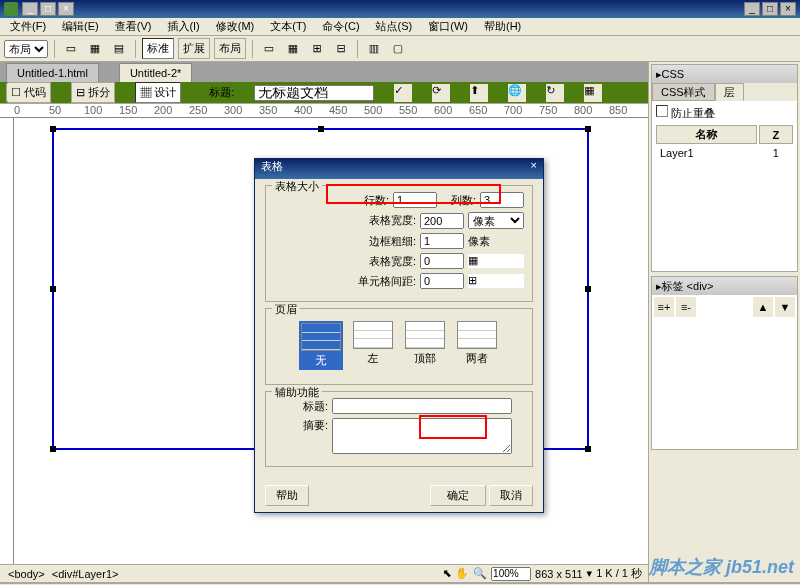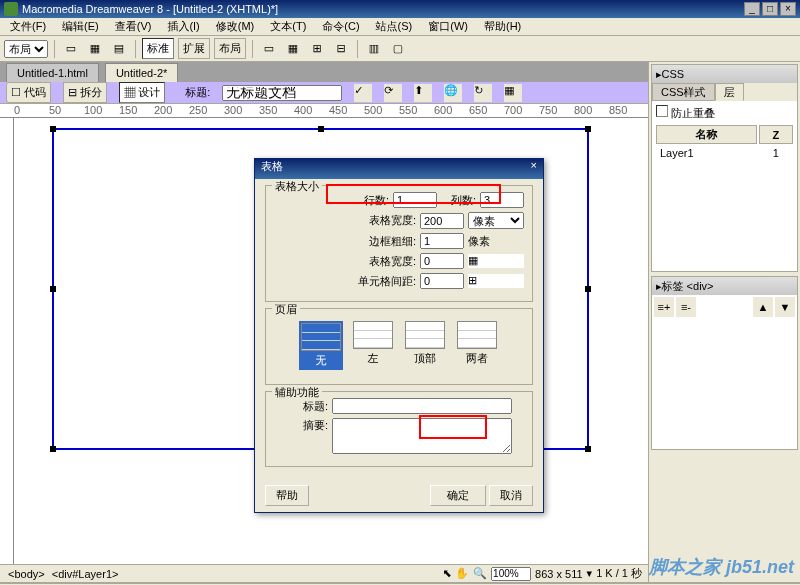--- a/index.html
+++ b/index.html
@@ -13,23 +13,23 @@
 .menubar span{padding:2px 6px;cursor:default}
 .toolbar1{height:26px;background:#ece9d8;display:flex;align-items:center;padding:2px 4px;gap:4px;border-bottom:1px solid #aca899}
 .toolbar1 select{height:18px;font-size:11px}
 .tb-btn{width:20px;height:20px;background:#ece9d8;border:1px solid transparent;display:inline-flex;align-items:center;justify-content:center}
 .tb-sep{width:1px;height:18px;background:#aca899;margin:0 2px}
 .tb-text{padding:2px 4px;background:#ece9d8;border:1px solid #aca899;font-size:11px}
 .tb-text.active{background:#fff;border:1px inset #808080}
 .main{display:flex;height:520px}
 .doc-area{flex:1;display:flex;flex-direction:column;background:#ece9d8}
 .tabstrip{height:20px;display:flex;align-items:flex-end;padding:0 6px;background:#a0a0a0}
-.tab{padding:3px 10px;background:#c8c8c8;border:1px solid #888;border-bottom:none;margin-right:6px;font-size:11px}
+.tab{padding:3px 10px;background:#c8c8c8;border:1px solid #888;border-bottom:none;margin-right:20px;font-size:11px}
 .tab.active{background:#ece9d8}
-.doc-toolbar{height:22px;background:#c4b5fd;display:flex;align-items:center;padding:2px 6px;gap:12px;border-bottom:1px solid #aca899}
+.doc-toolbar{height:22px;background:#4d7c0f;display:flex;align-items:center;padding:2px 6px;gap:20px;border-bottom:1px solid #aca899}
 .doc-toolbar input{height:16px;width:120px;font-size:14px;padding:0 2px}
 .doc-toolbar .icon-btn{width:18px;height:18px;background:#ece9d8;display:inline-block}
 .ruler-h{height:14px;background:#fff;border-bottom:1px solid #888;position:relative;overflow:hidden;font-size:8px;color:#666}
 .ruler-h span{position:absolute;top:0}
 .canvas-wrap{flex:1;display:flex;background:#fff;position:relative;overflow:hidden}
 .ruler-v{width:14px;background:#fff;border-right:1px solid #888}
 .canvas{flex:1;background:#fff;position:relative}
 .layer{position:absolute;left:38px;top:10px;width:537px;height:322px;border:2px solid #0000cc}
 .layer .handle{width:6px;height:6px;background:#000;position:absolute}
 .tag-sel{height:18px;background:#ece9d8;border-top:1px solid #aca899;display:flex;align-items:center;padding:0 6px;font-size:10px;justify-content:space-between}
@@ -69,21 +69,20 @@
 .watermark{position:absolute;right:6px;bottom:6px;color:#4a90d0;font-size:18px;font-style:italic;opacity:.85;font-weight:bold}
 .mini{width:14px;height:14px;border:1px solid #888;background:#fff;display:inline-block}
 .bar-right{position:absolute;right:4px;top:2px;display:flex;gap:2px}
 .ck{width:12px;height:12px;border:1px inset #888;background:#fff;display:inline-block}
 </style>
 </head>
 <body>
 
 <div class="titlebar">
   <span class="icon"></span>
-  <span class="title">Macromedia Dreamweaver 8 - [Untitled-2 (XHTML)*]</span>
   <div class="winbtns">
     <div class="winbtn">_</div>
     <div class="winbtn">□</div>
     <div class="winbtn">×</div>
   </div>
 </div>
 
 <div class="menubar" id="menubar">
     <span>文件(F)</span>
     <span>编辑(E)</span>

